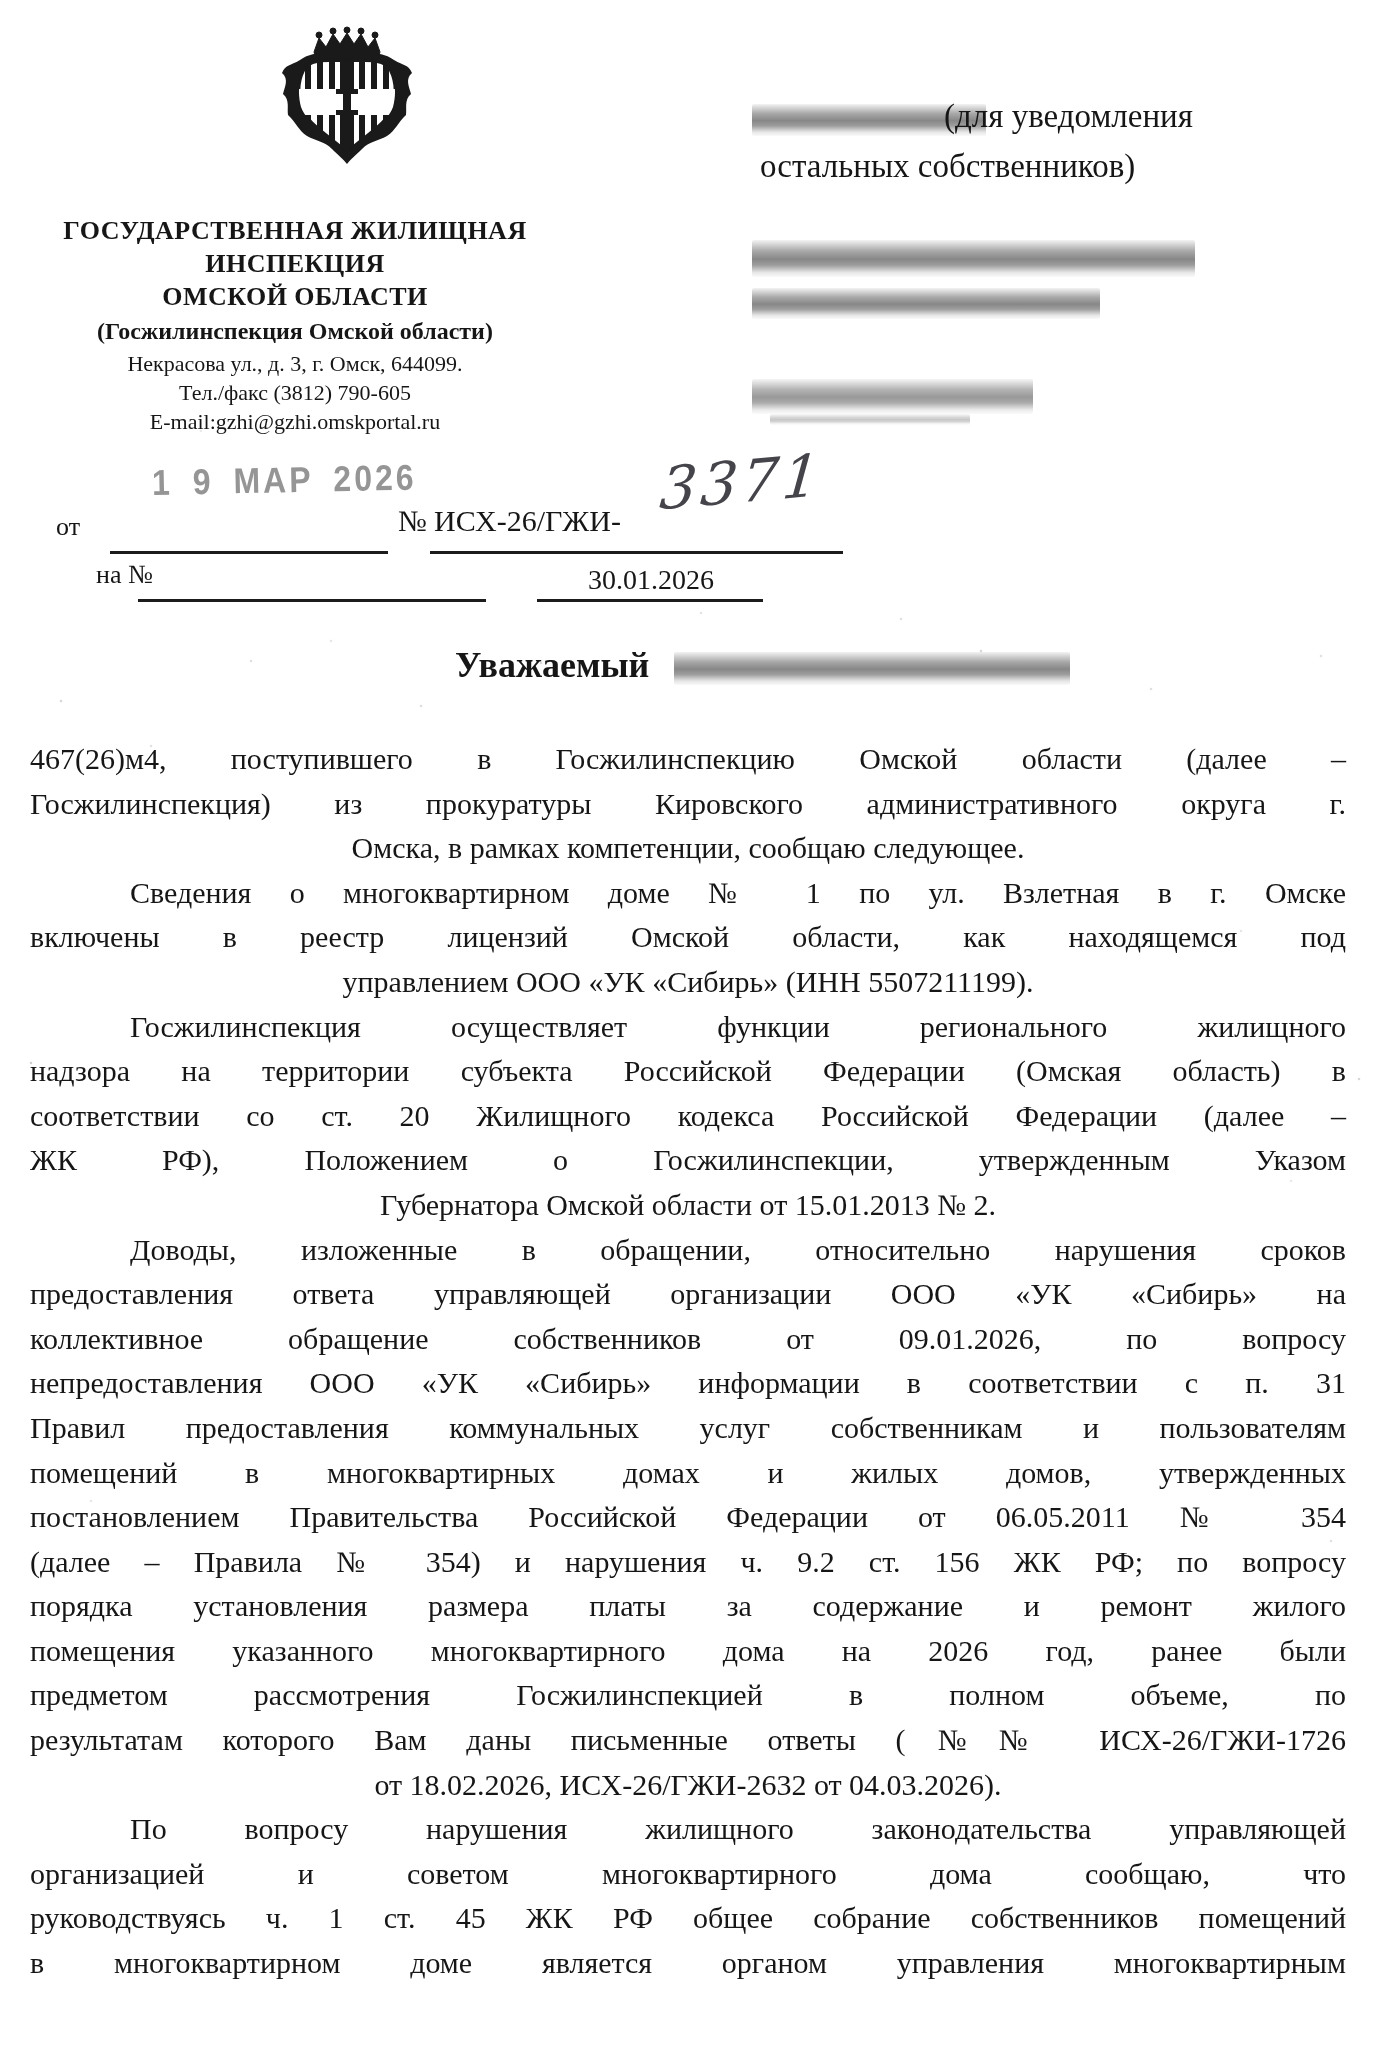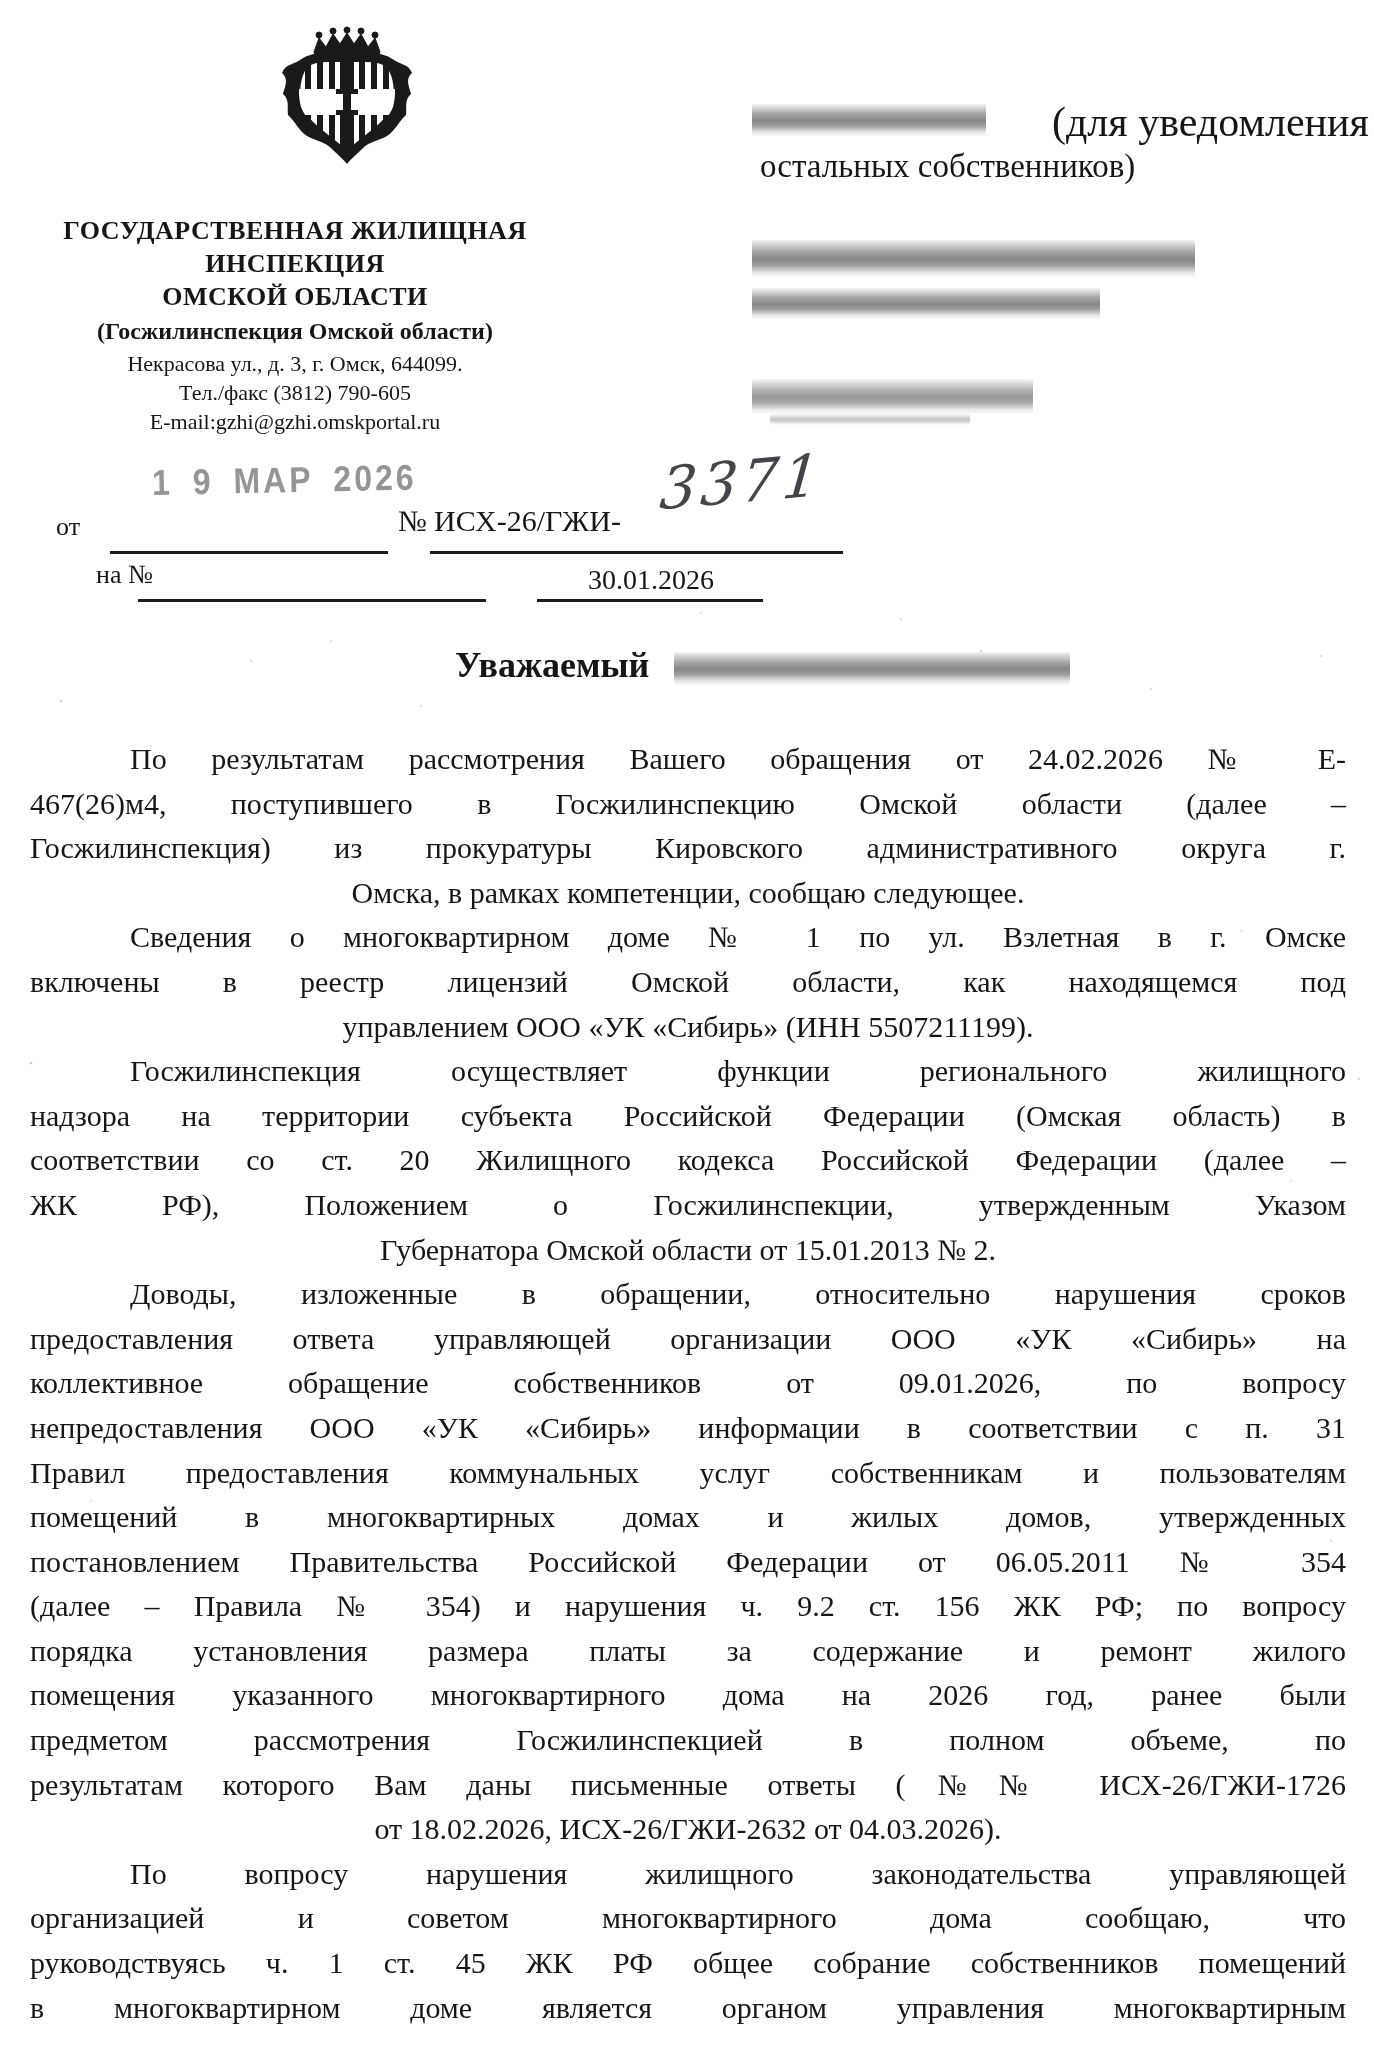--- a/index.html
+++ b/index.html
@@ -11,21 +11,21 @@
 
   
   .org{position:absolute;left:28px;top:214px;width:534px;text-align:center;}
   .org-l1{font-size:26px;font-weight:bold;line-height:33px;letter-spacing:.5px;}
   .org-l2{font-size:26px;font-weight:bold;line-height:33px;letter-spacing:.5px;}
   .org-l3{font-size:26px;font-weight:bold;line-height:33px;letter-spacing:.5px;}
   .org-l4{font-size:24px;font-weight:bold;line-height:36px;}
   .org-l5,.org-l6,.org-l7{font-size:22px;line-height:29px;}
 
   
-  .note1{position:absolute;left:1052px;top:98px;font-size:42px;}
+  .note1{position:absolute;left:944px;top:98px;font-size:33px;}
   .note2{position:absolute;left:760px;top:148px;font-size:33px;}
   .redact{position:absolute;border-radius:2px;
           background:linear-gradient(180deg,rgba(175,175,175,.15) 0%,#a8a8a8 30%,#878787 52%,#9d9d9d 68%,rgba(185,185,185,.35) 88%,rgba(200,200,200,.1) 100%);
           filter:blur(.4px);}
   .bar-a{left:752px;top:104px;width:234px;height:32px;}
   .bar-b{left:752px;top:240px;width:443px;height:37px;}
   .bar-c{left:752px;top:288px;width:348px;height:31px;}
   .bar-d{left:752px;top:379px;width:281px;height:35px;opacity:.85;}
   .bar-e{left:770px;top:414px;width:200px;height:11px;opacity:.45;}
   .bar-f{left:674px;top:652px;width:396px;height:33px;}
@@ -147,21 +147,20 @@
   <div class="rule rule-2"></div>
   <div class="ref lbl-onno">на №</div>
   <div class="rule rule-3"></div>
   <div class="ref reply-date">30.01.2026</div>
   <div class="rule rule-4"></div>
 
   <div class="salutation">Уважаемый</div>
   <div class="redact bar-f"></div>
 
   <div class="body-text">
-      <div class="line first">По результатам рассмотрения Вашего обращения от 24.02.2026 № Е-</div>
       <div class="line">467(26)м4, поступившего в Госжилинспекцию Омской области (далее –</div>
       <div class="line">Госжилинспекция) из прокуратуры Кировского административного округа г.</div>
       <div class="line natural">Омска, в рамках компетенции, сообщаю следующее.</div>
       <div class="line first">Сведения о многоквартирном доме № 1 по ул. Взлетная в г. Омске</div>
       <div class="line">включены в реестр лицензий Омской области, как находящемся под</div>
       <div class="line natural">управлением ООО «УК «Сибирь» (ИНН 5507211199).</div>
       <div class="line first">Госжилинспекция осуществляет функции регионального жилищного</div>
       <div class="line">надзора на территории субъекта Российской Федерации (Омская область) в</div>
       <div class="line">соответствии со ст. 20 Жилищного кодекса Российской Федерации (далее –</div>
       <div class="line">ЖК РФ), Положением о Госжилинспекции, утвержденным Указом</div>

